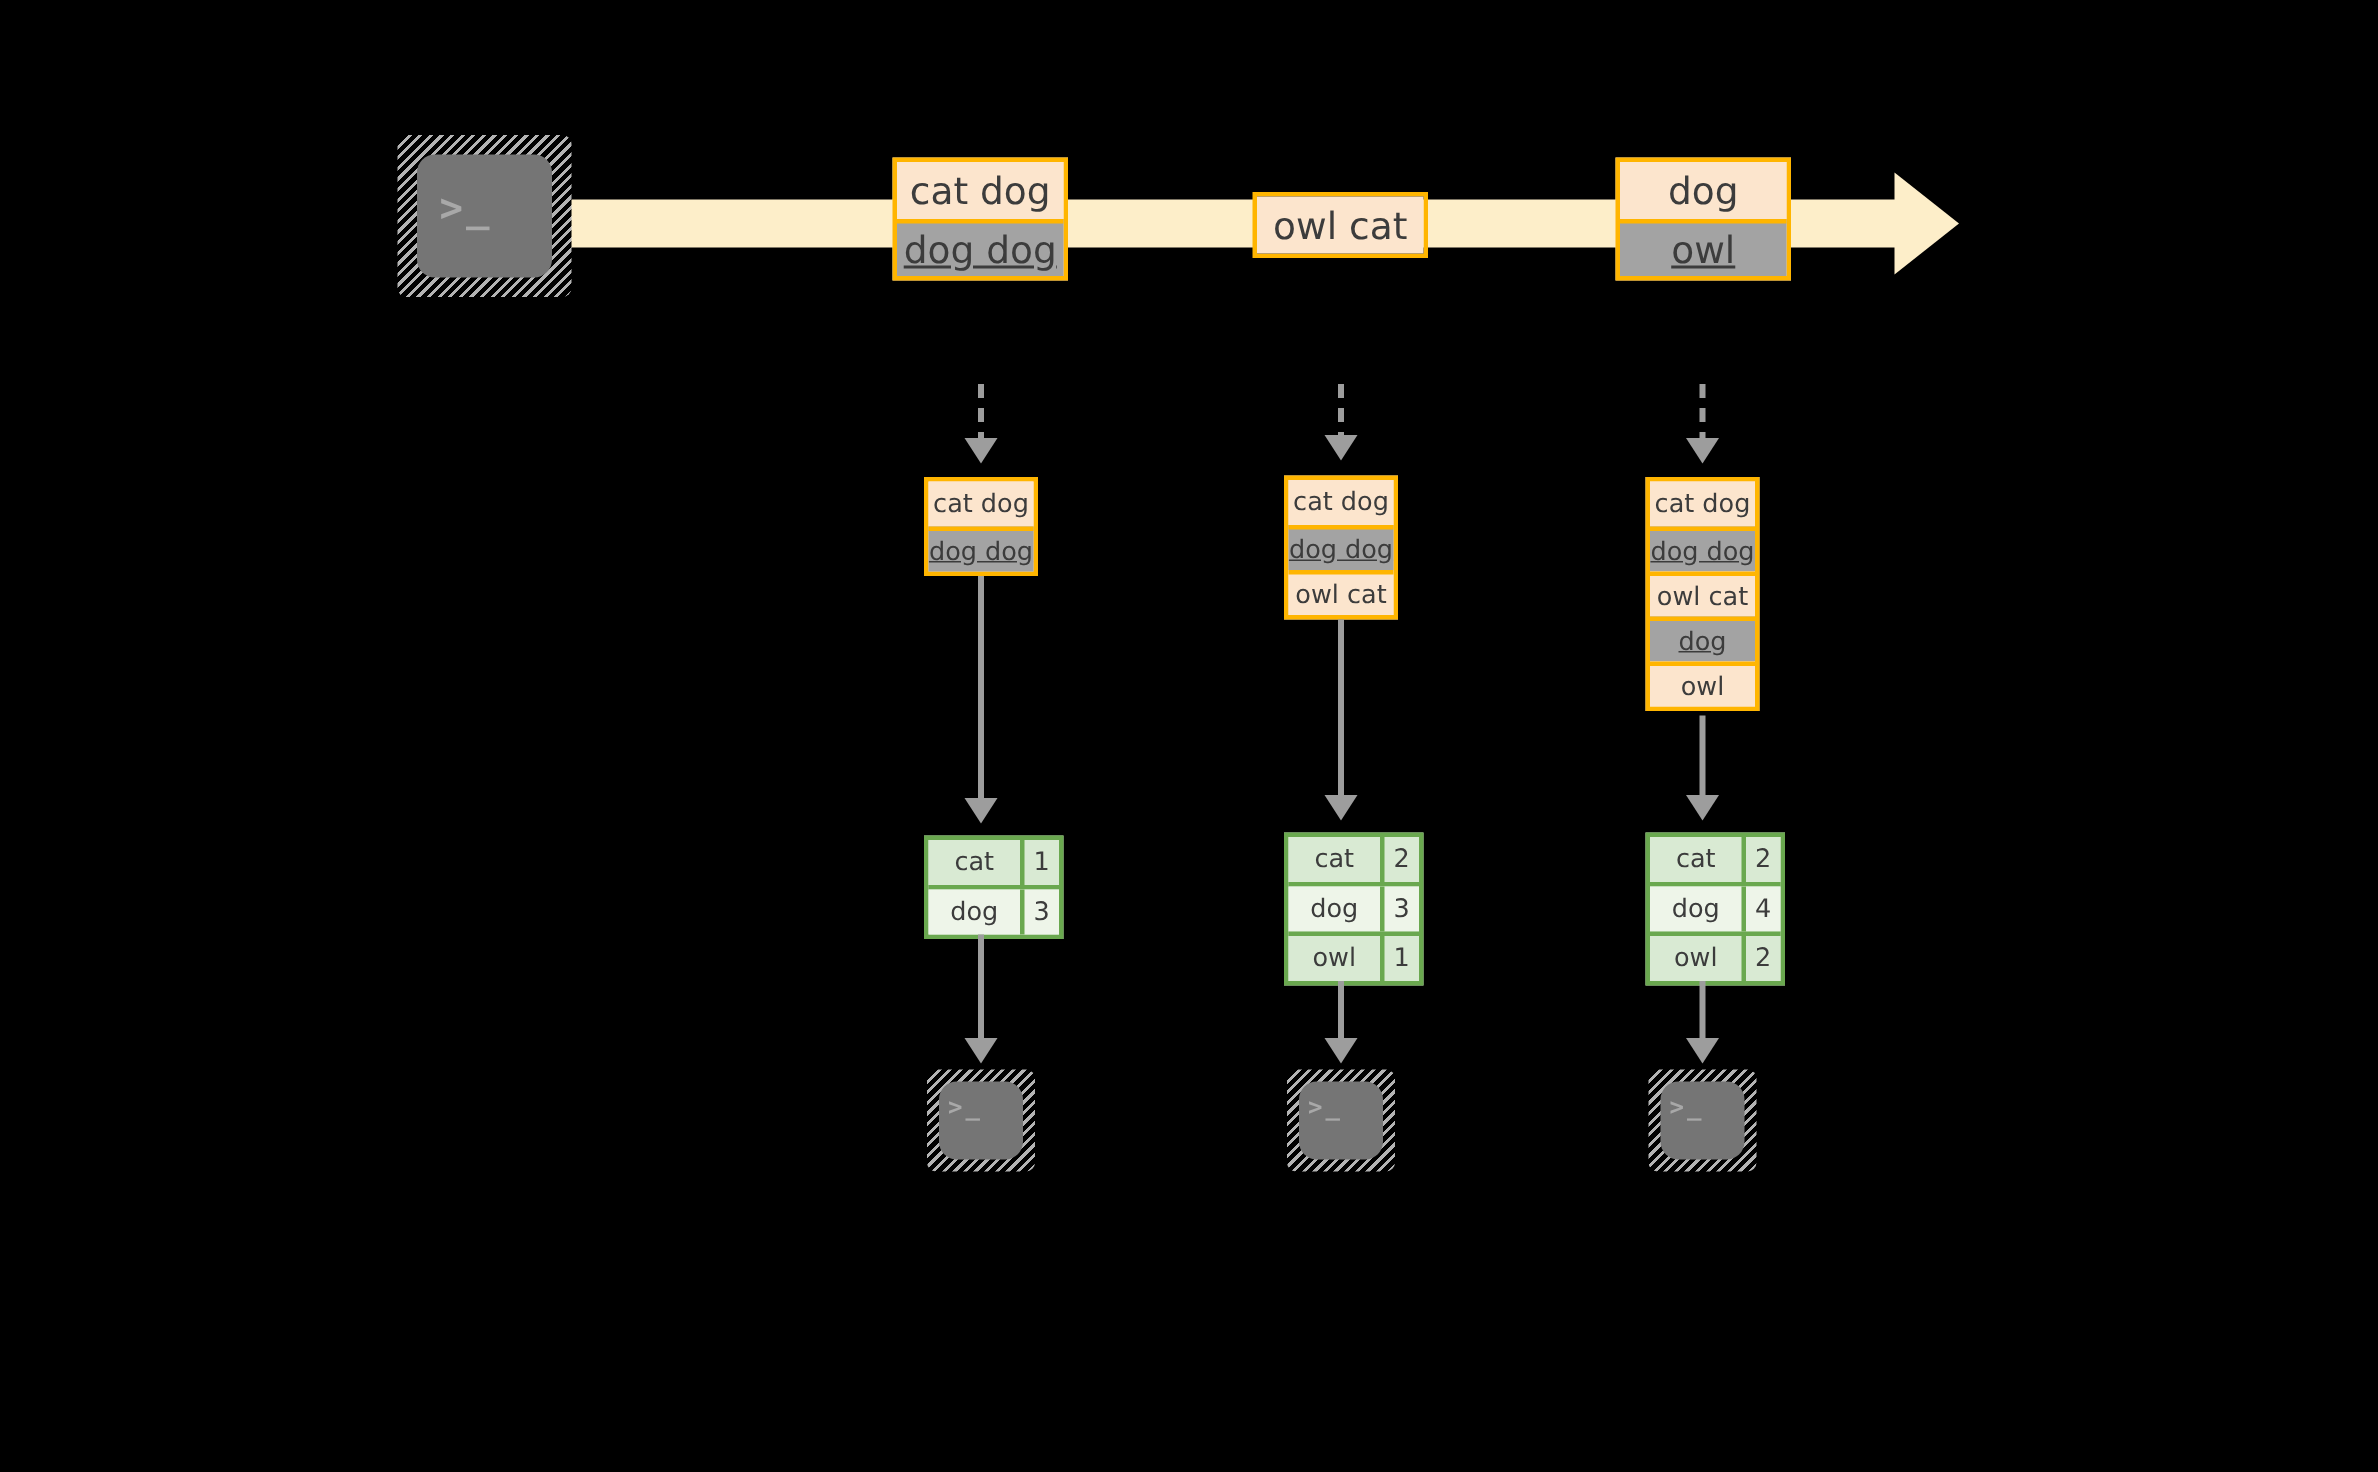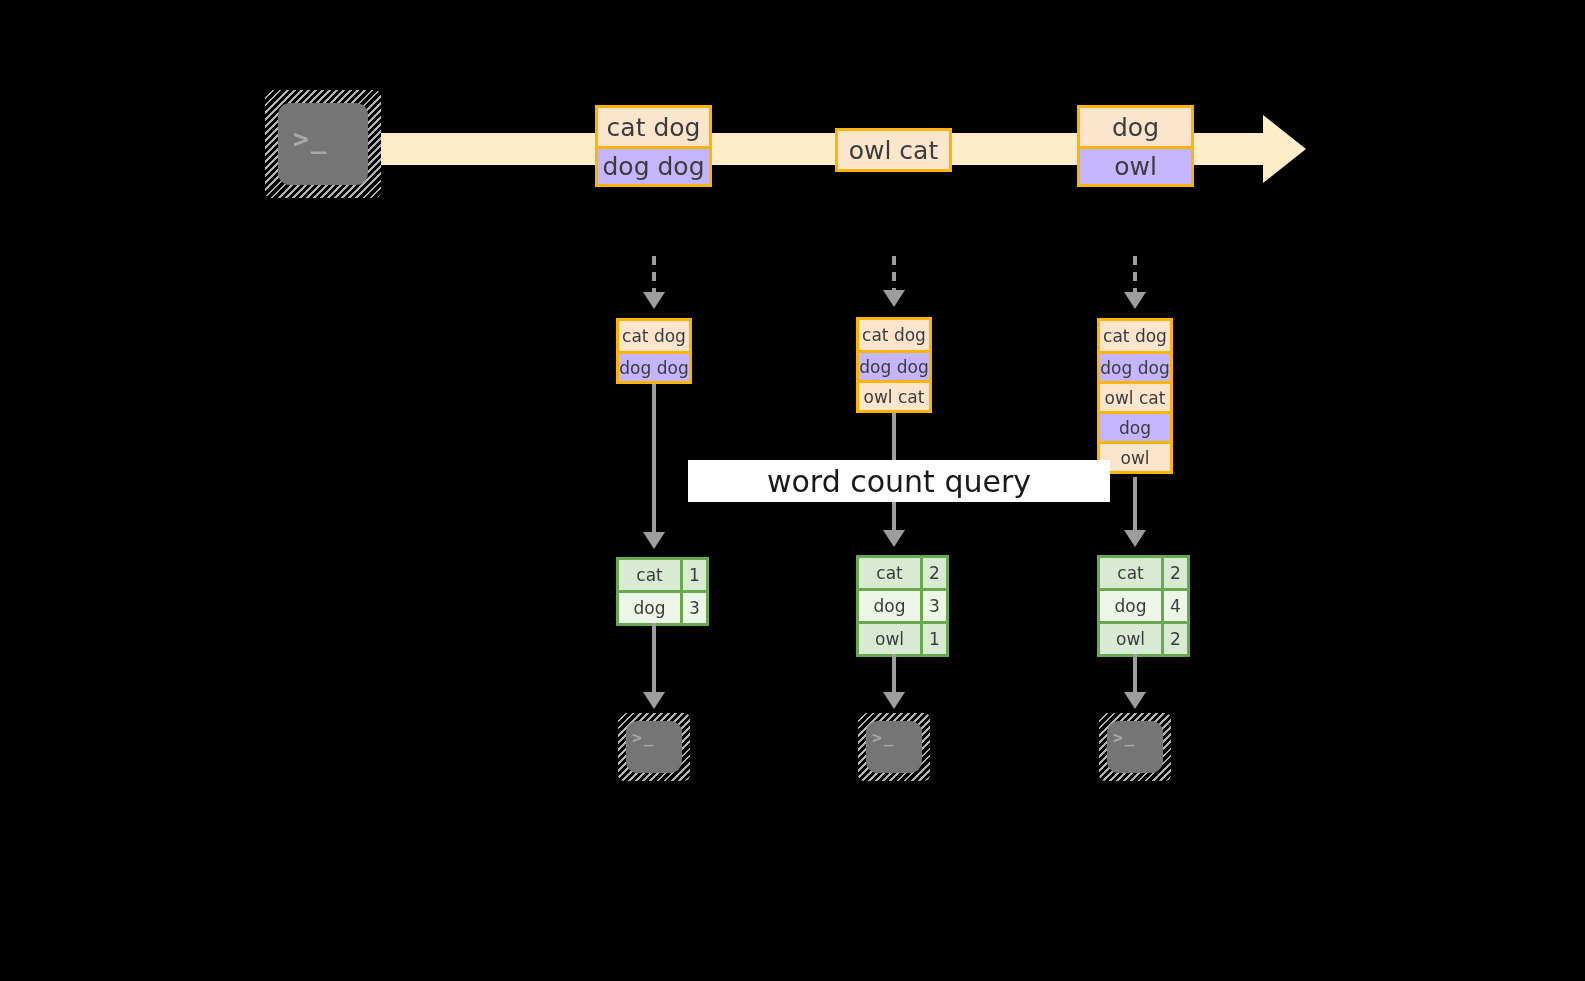--- a/index.html
+++ b/index.html
@@ -43,21 +43,21 @@
       border-top:34px solid transparent;
       border-bottom:34px solid transparent;
       border-left:43px solid #fdeec9;}
 
   
   .rec{position:absolute;box-sizing:border-box;border:3px solid #ffb500;
        background:#fce5cd;display:flex;flex-direction:column;}
   .rec .cell{box-sizing:border-box;display:flex;align-items:center;
        justify-content:center;color:#3c3c3c;white-space:nowrap;}
   .rec .cell.dark{background:#fce5cd;}
-  .rec .cell.light{background:#c4b5fd;}
+  .rec .cell.light{background:#a3a3a3;text-decoration:underline;}
   .rec .cell + .cell{border-top:3px solid #ffb500;}
 
   .rec.big .cell{height:38px;font-size:25px;}
   .rec.small .cell{height:30px;font-size:17px;}
 
   
   .tbl{position:absolute;box-sizing:border-box;border:3px solid #6aa84f;
        display:flex;flex-direction:column;background:#d9ead3;}
   .tbl .trow{display:flex;height:30px;}
   .tbl .trow + .trow{border-top:3px solid #6aa84f;}
@@ -211,17 +211,14 @@
 
   <div class="vline" style="left:1133px;top:654px;height:42px;"></div>
   <div class="vhead" style="left:1124px;top:692px;"></div>
 
   <div class="term" style="left:1099px;top:713px;width:72px;height:68px;">
     <div class="hatch"></div>
     <div class="face" style="left:8px;top:8px;width:56px;height:52px;"></div>
     <div class="glyphs" style="left:14px;top:17px;font-size:16px;">&gt;_</div>
   </div>
 
-  <div class="qlabel" style="left:688px;top:460px;width:422px;height:42px;">
-    <span>word count query</span>
-  </div>
 
 </div>
 
 </body></html>

